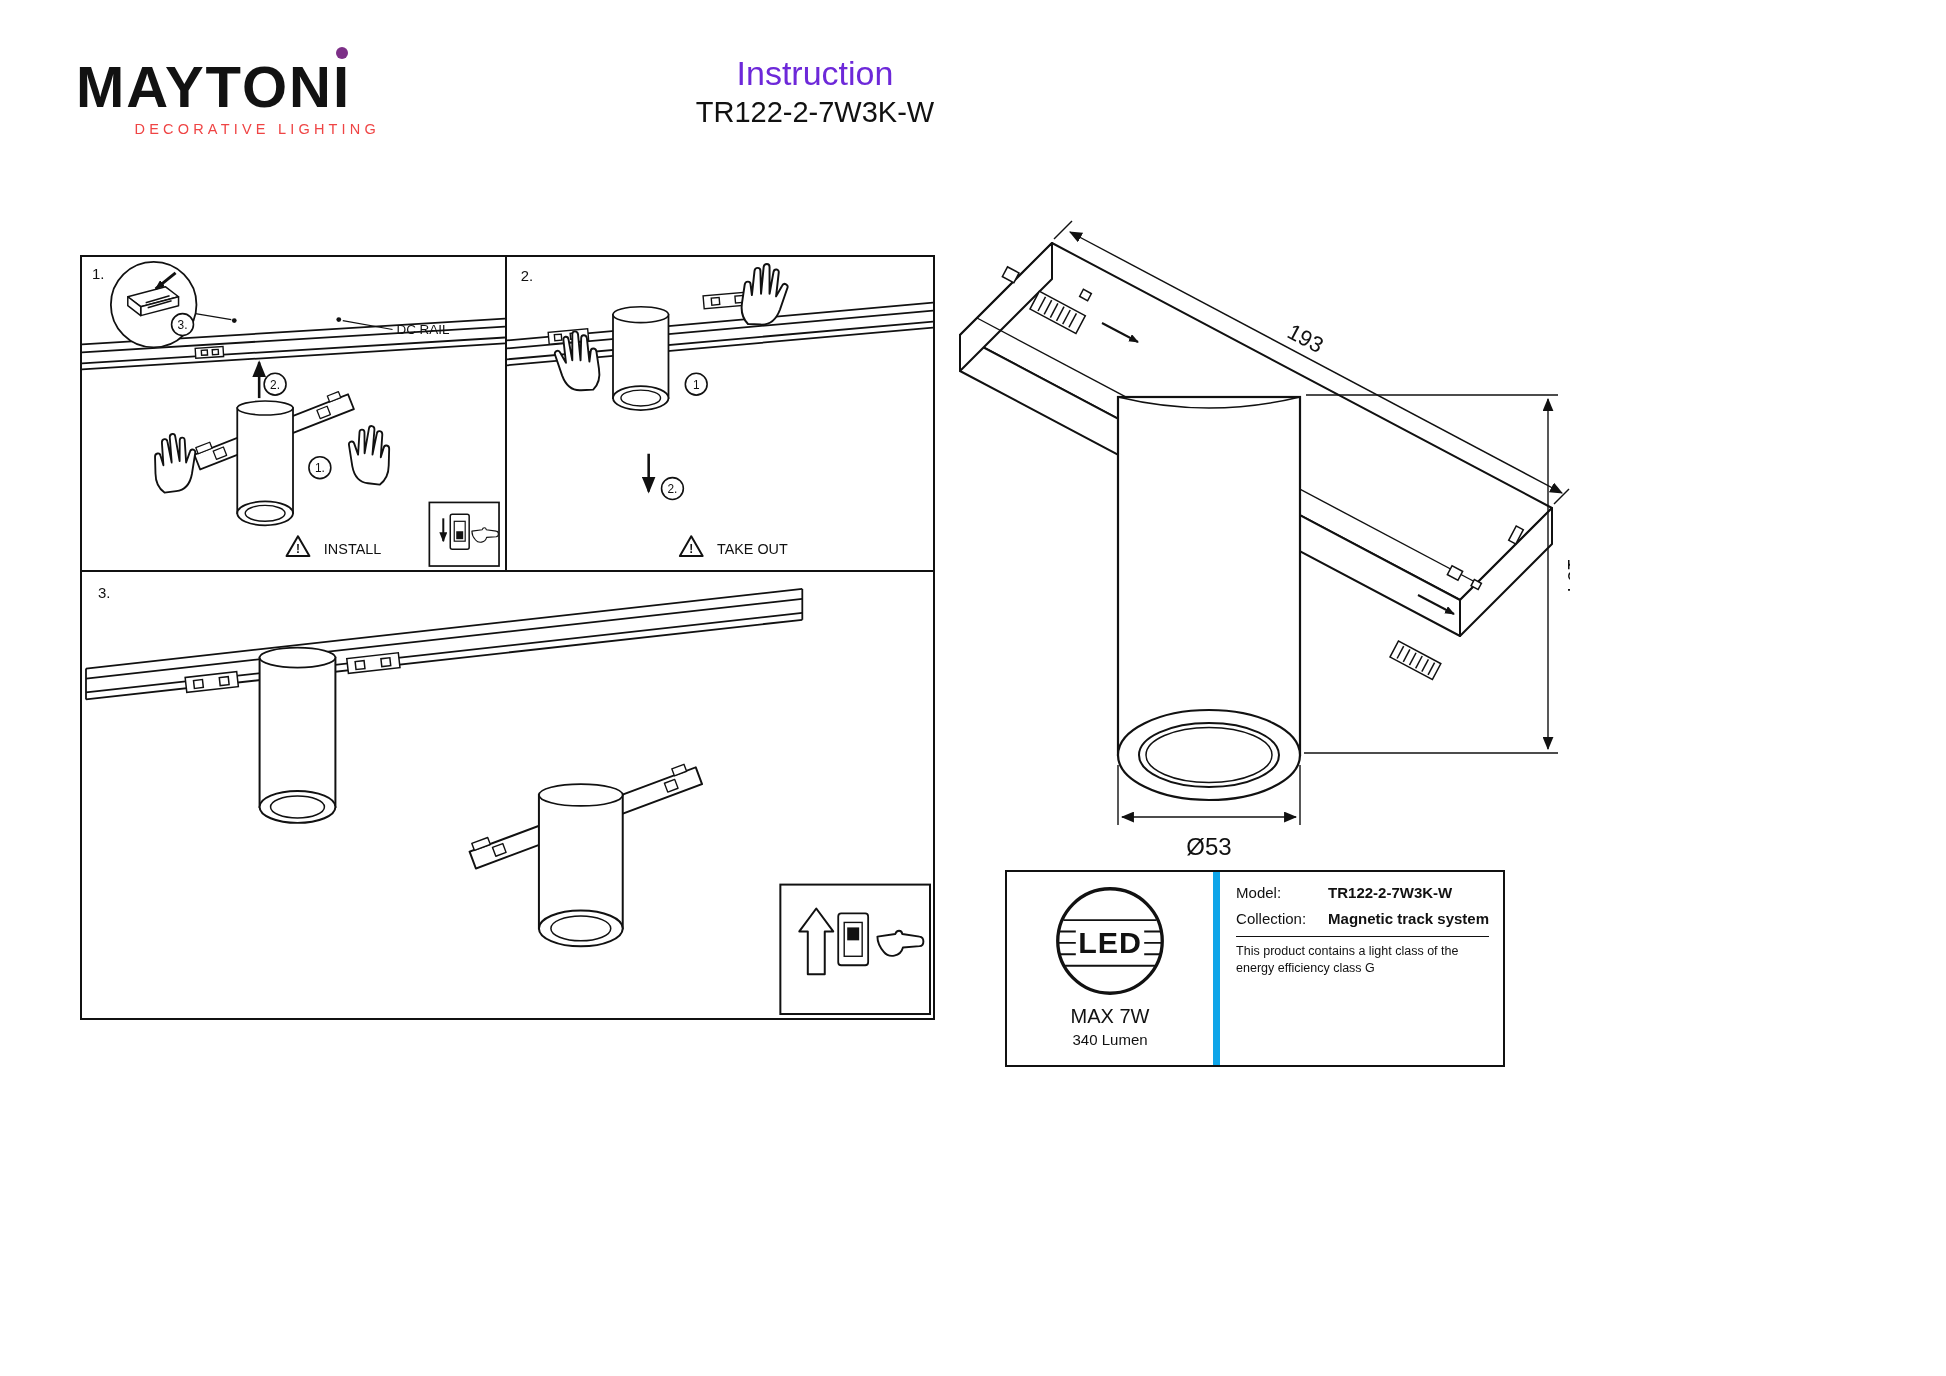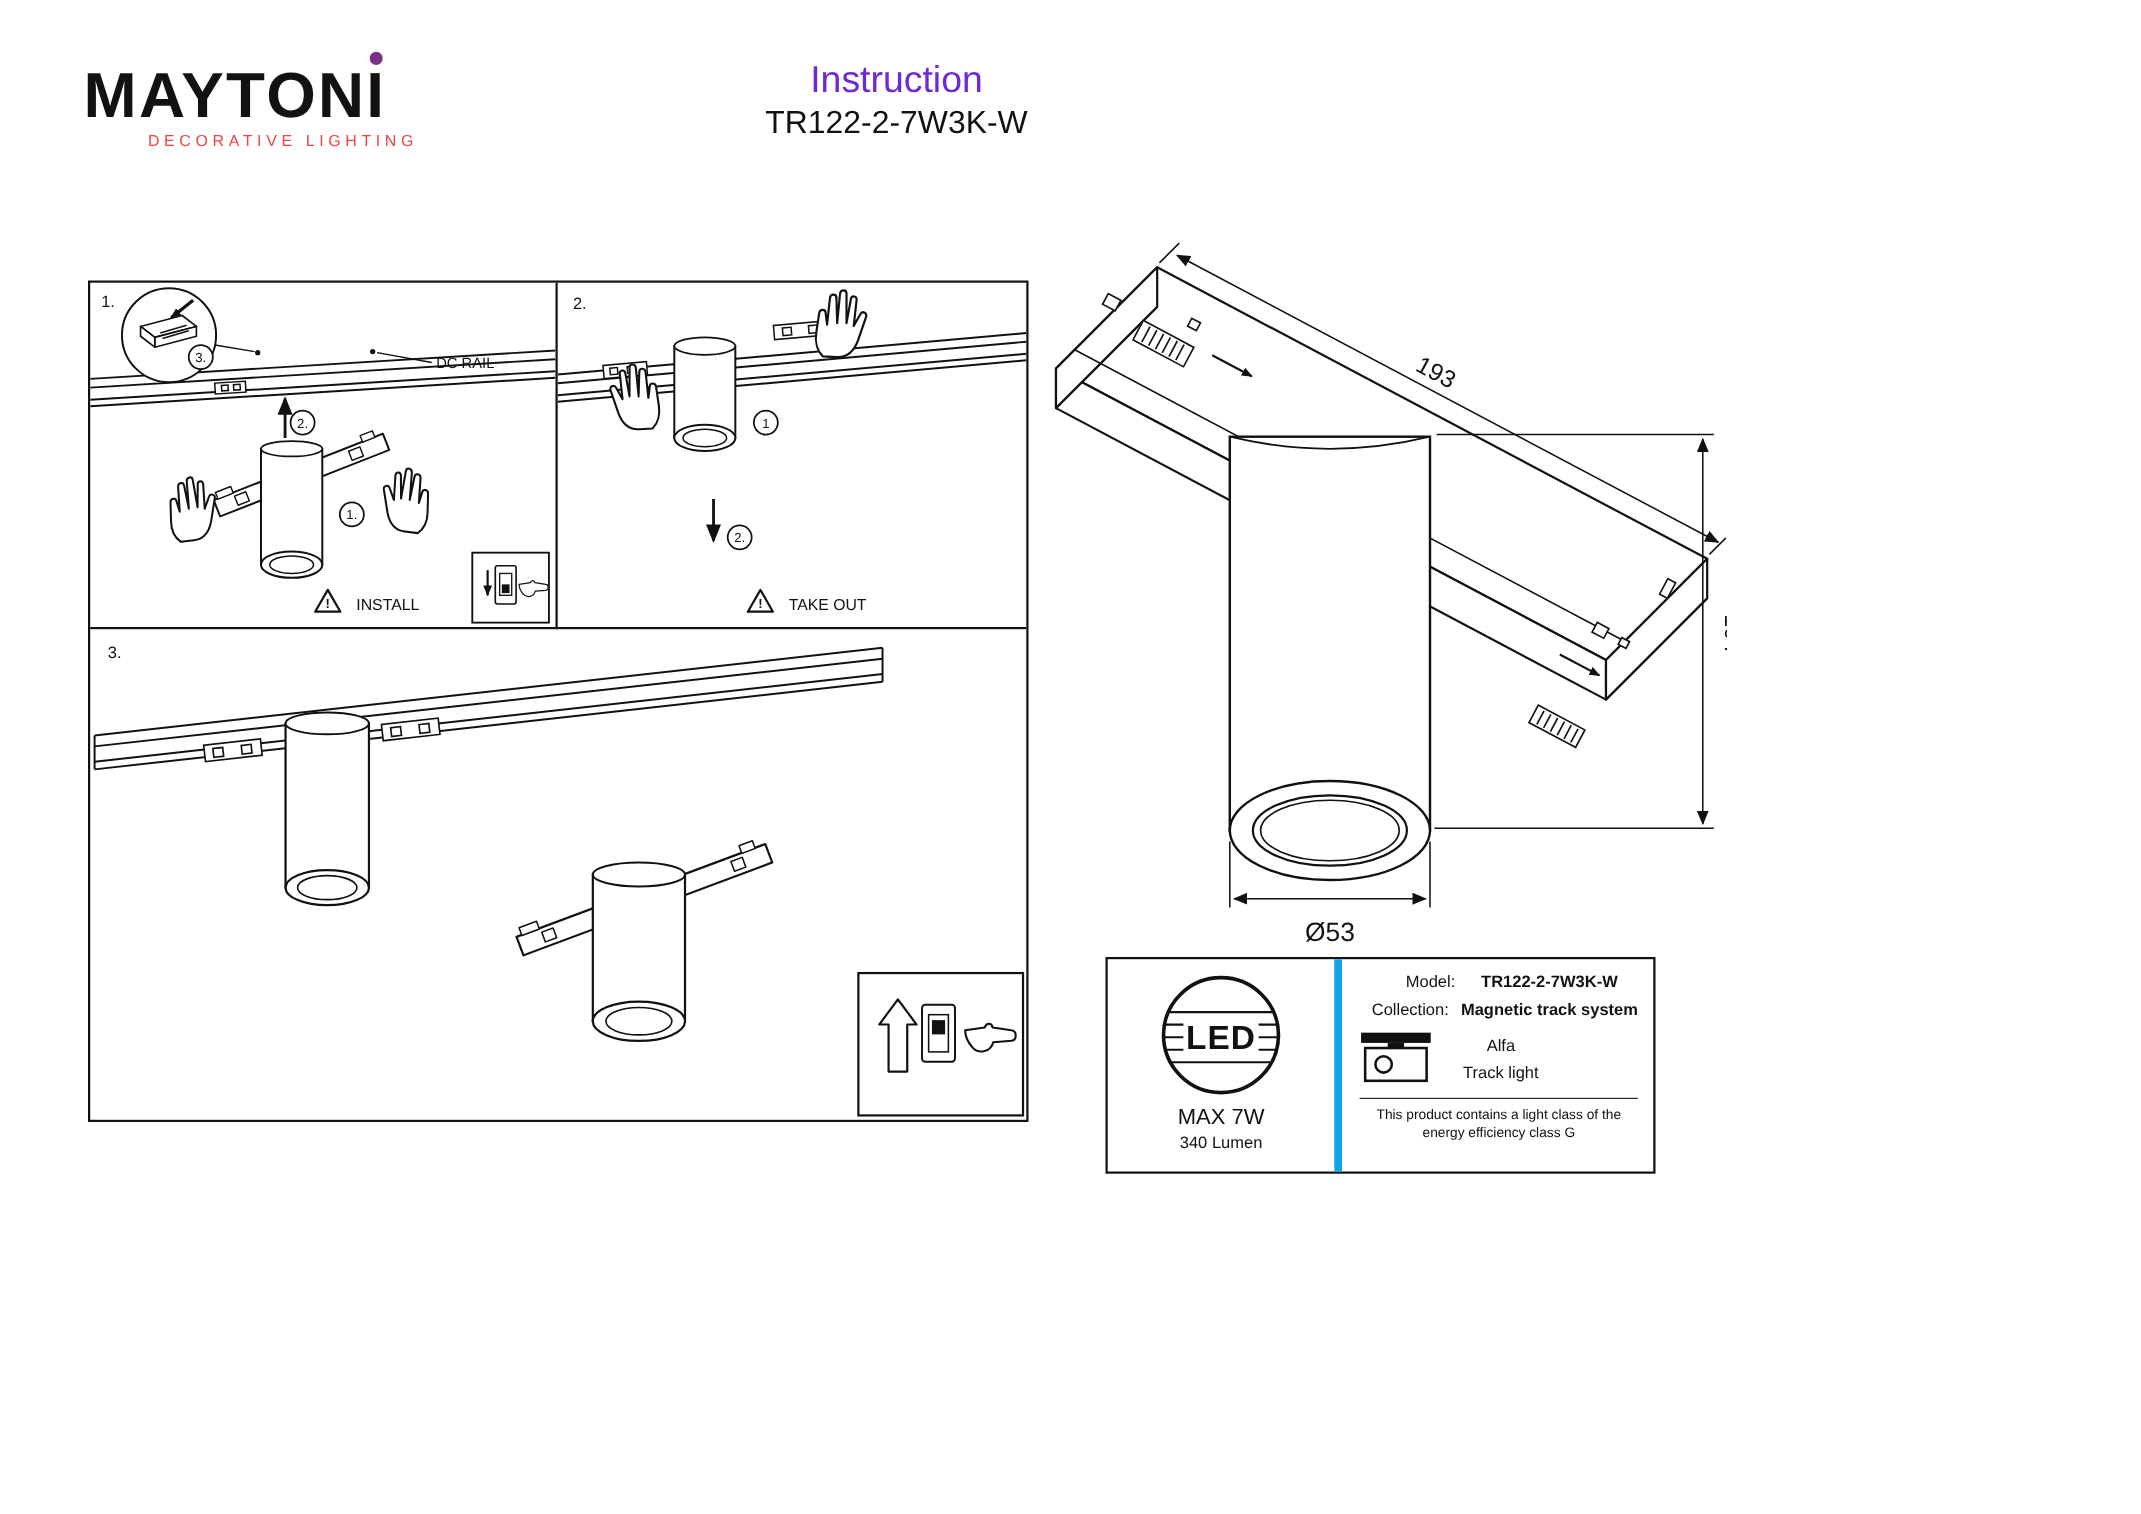--- a/index.html
+++ b/index.html
@@ -26,21 +26,21 @@
   .p3 { position:absolute; left:0; top:315px; right:0; bottom:0; }
   .p1 svg,.p2 svg,.p3 svg,.tech svg { width:100%; height:100%; display:block; }
 
   .tech { left:950px; top:205px; width:620px; height:670px; }
 
   
   .spec-box { left:1005px; top:870px; width:500px; height:197px; border:2px solid #111; display:flex; }
   .spec-left { width:220px; border-right:7px solid #0ea5e9; display:flex; flex-direction:column; align-items:center; padding-top:12px; }
   .spec-power { margin-top:7px; font-size:20px; }
   .spec-lumen { margin-top:3px; font-size:15px; }
-  .spec-right { flex:1; padding:12px 14px 8px 16px;text-align:center; }
+  .spec-right { flex:1; padding:12px 14px 8px 16px; }
   .spec-row { margin-bottom:9px; font-size:15px; white-space:nowrap; }
   .spec-label { display:inline-block; width:92px; }
   .spec-value { font-weight:bold; }
   .spec-product { display:flex; align-items:flex-start; gap:28px; margin:4px 0 8px 0; }
   .spec-prod-text { font-size:15px; padding-top:6px; }
   .spec-prod-text div:first-child { margin-bottom:8px; }
   .spec-note { border-top:1.5px solid #111; padding-top:6px; font-size:12.5px; line-height:1.35; color:#111; }
 
   svg text { font-family:"Liberation Sans", sans-serif; fill:#111; }
 </style>
@@ -341,29 +341,17 @@
       <div class="spec-power">MAX 7W</div>
       <div class="spec-lumen">340 Lumen</div>
     </div>
     <div class="spec-right">
       <div class="spec-row">
         <span class="spec-label">Model:</span><span class="spec-value">TR122-2-7W3K-W</span>
       </div>
       <div class="spec-row">
         <span class="spec-label">Collection:</span><span class="spec-value">Magnetic track system</span>
       </div>
-      <div class="spec-product">
-        <svg viewBox="0 0 70 58" width="66" height="54">
-          <rect x="1" y="3" width="68" height="10" fill="#111"></rect>
-          <rect x="27" y="13" width="16" height="5" fill="#111"></rect>
-          <rect x="5" y="18" width="60" height="32" fill="#fff" stroke="#111" stroke-width="2.5"></rect>
-          <circle cx="23" cy="34" r="8" fill="#fff" stroke="#111" stroke-width="2.5"></circle>
-        </svg>
-        <div class="spec-prod-text">
-          <div>Alfa</div>
-          <div>Track light</div>
-        </div>
-      </div>
       <div class="spec-note">This product contains a light class of the energy efficiency class G</div>
     </div>
   </div>
 
 </div>
 
 </body></html>

